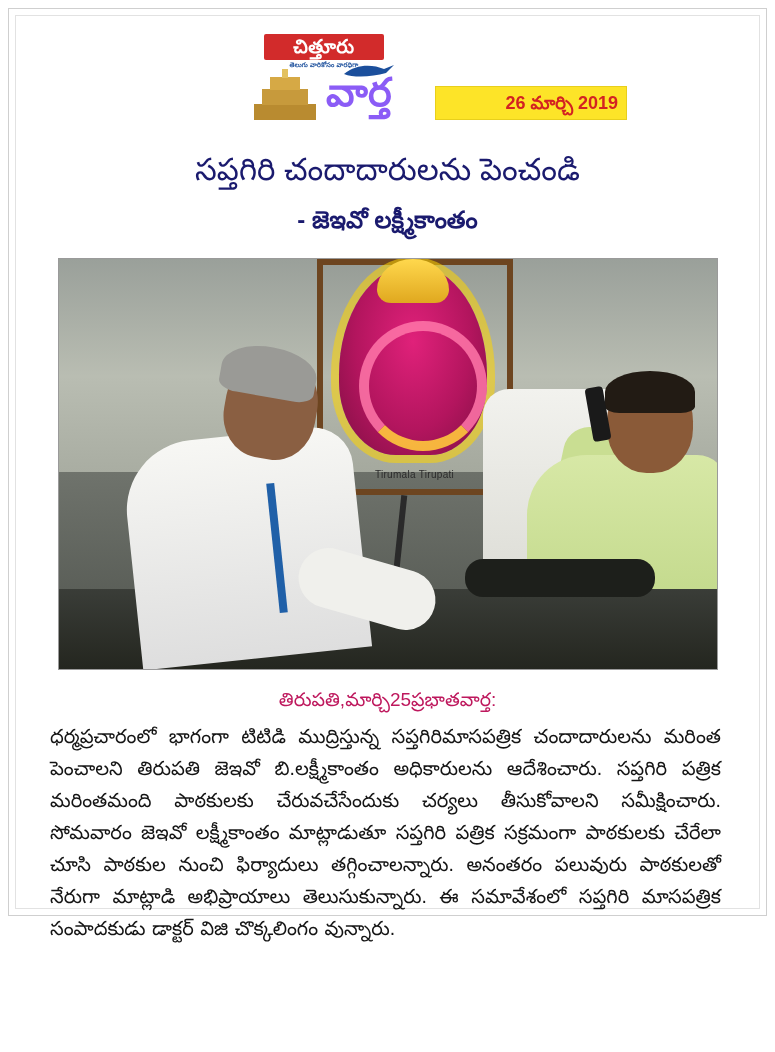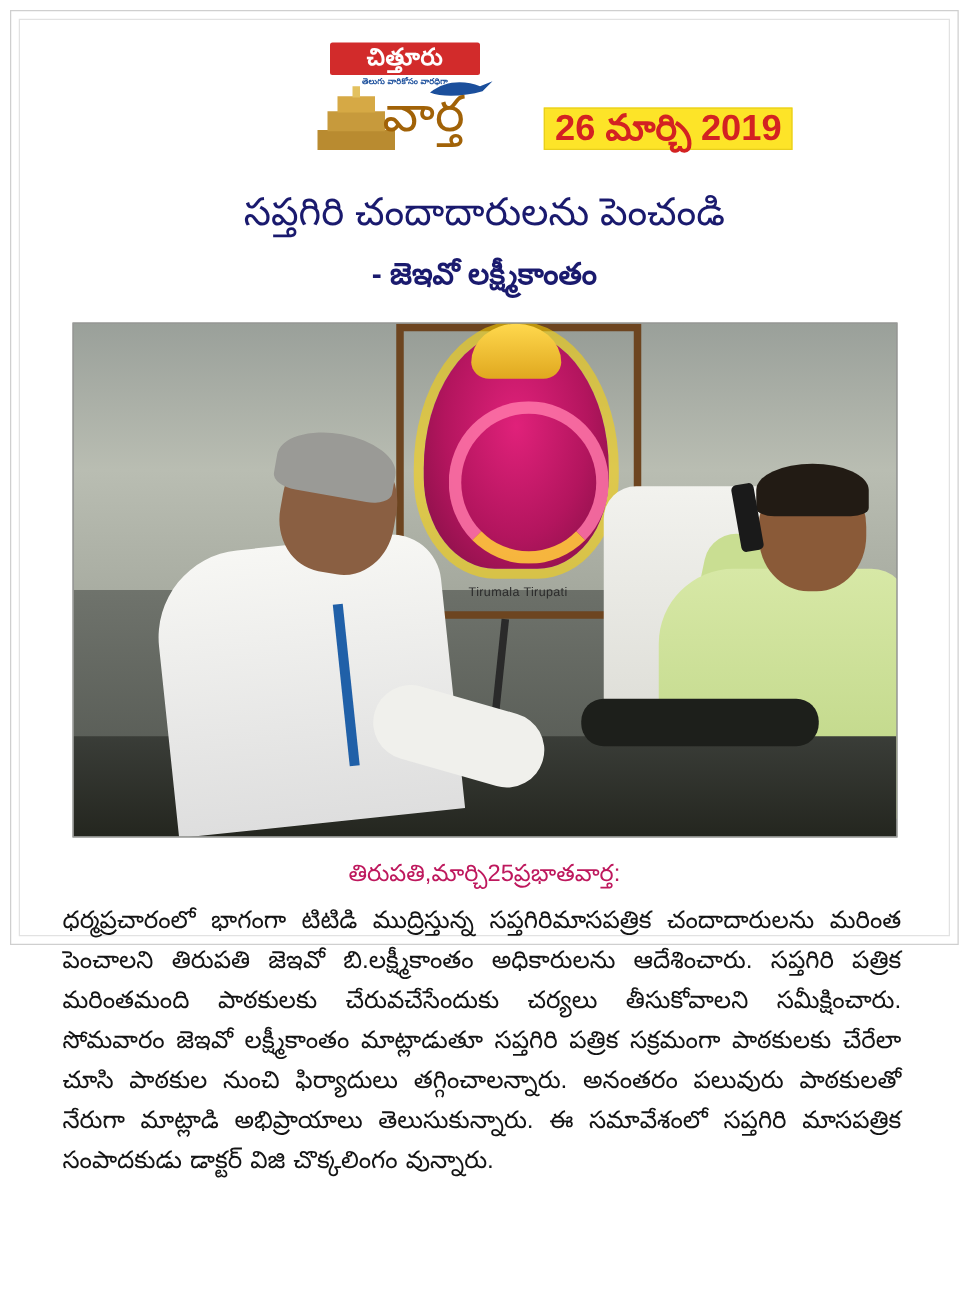--- a/index.html
+++ b/index.html
@@ -12,21 +12,21 @@
     height: 1052px;
     font-family: "Liberation Sans", sans-serif;
     position: relative;
     overflow: hidden;
   }
   .page {
     position: absolute;
     left: 8px;
     top: 8px;
     width: 759px;
-    height: 748px;
+    height: 908px;
     border: 1px solid #cfcfcf;
     box-sizing: border-box;
     background: #fff;
   }
   .inner {
     position: absolute;
     left: 6px;
     top: 6px;
     right: 6px;
     bottom: 6px;
@@ -106,25 +106,25 @@
   .temple-spire {
     position: absolute;
     left: 28px;
     bottom: 42px;
     width: 6px;
     height: 9px;
     background: #e3c15f;
   }
   .logo-main {
     position: absolute;
-    left: 68px;
+    left: 88px;
     top: 32px;
     font-size: 40px;
-    font-weight: normal;
-    color: #a16207;
+    font-weight: bold;
+    color: #8b5cf6;
     line-height: 52px;
     white-space: nowrap;
   }
   .logo-swirl {
     position: absolute;
     left: 104px;
     top: 28px;
     width: 54px;
     height: 16px;
   }
@@ -132,21 +132,21 @@
   .date-badge {
     position: absolute;
     left: 419px;
     top: 52px;
     min-width: 192px;
     height: 34px;
     background: #fde428;
     border: 1px solid #e8cf1c;
     box-sizing: border-box;
     color: #d32222;
-    font-size: 29px;
+    font-size: 18px;
     font-weight: bold;
     text-align: right;
     line-height: 33px;
     padding: 0 8px;
     white-space: nowrap;
   }
   
   .headline {
     margin-top: 22px;
     text-align: center;

